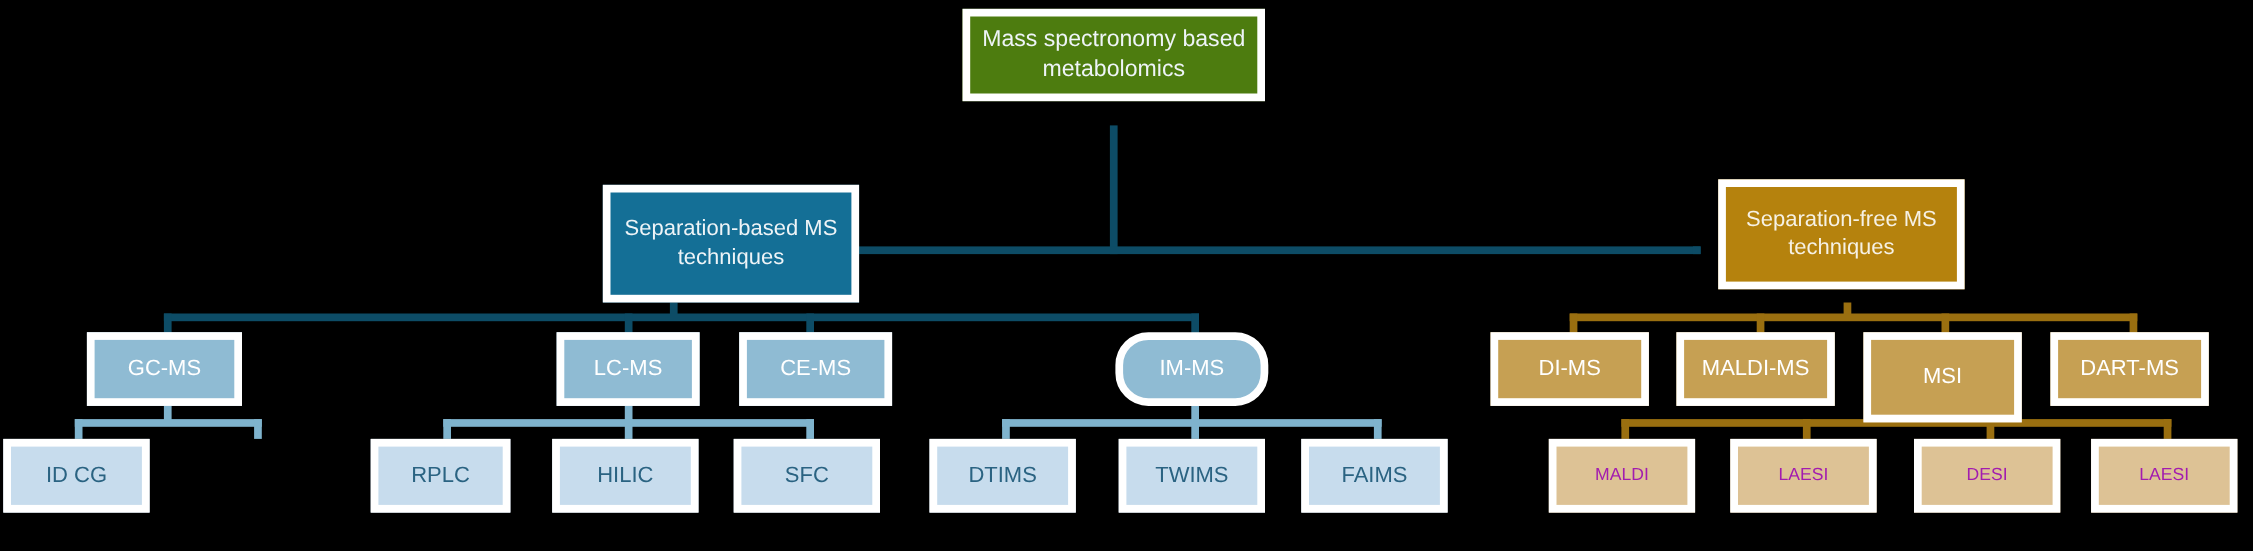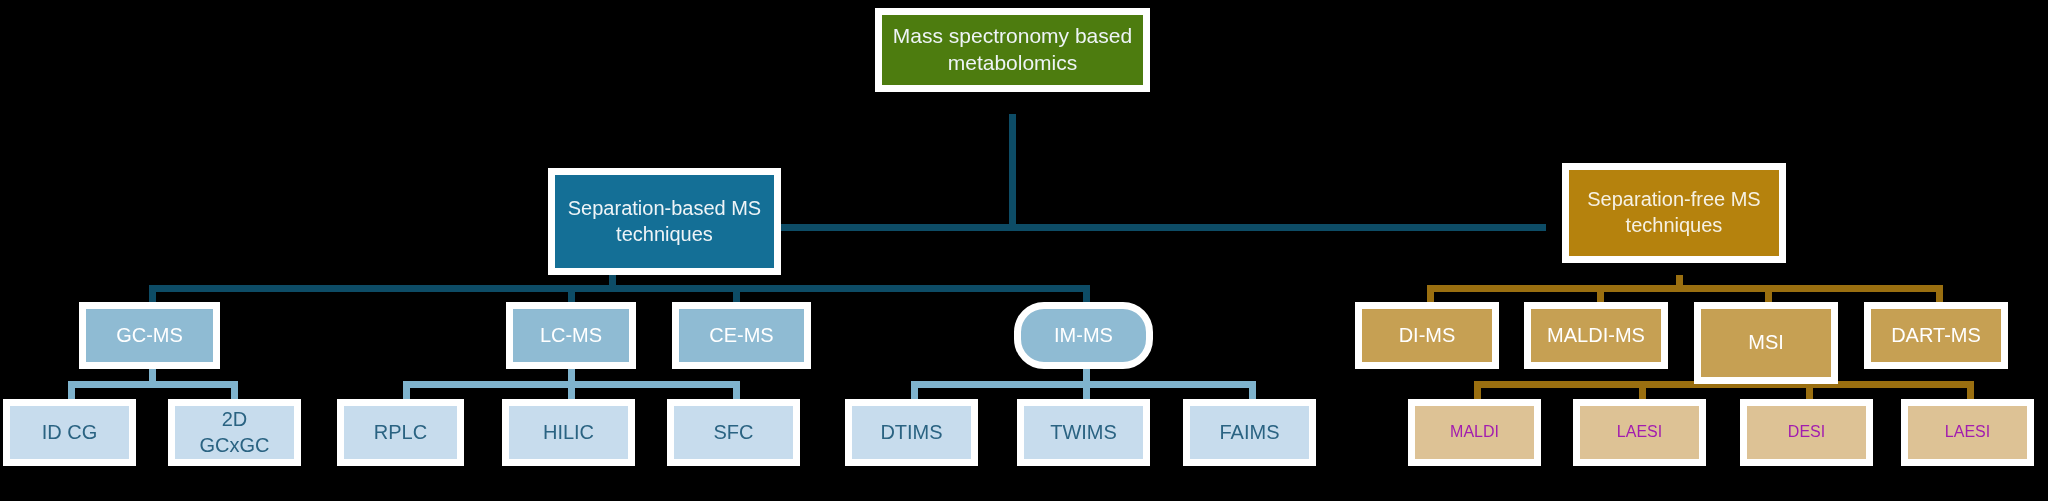--- a/index.html
+++ b/index.html
@@ -144,22 +144,20 @@
   <div class="node n-l3gold" style="left:1355px; top:302px; width:144px; height:67px;">DI-MS</div>
 
   <div class="node n-l3gold" style="left:1524px; top:302px; width:144px; height:67px;">MALDI-MS</div>
 
   <div class="node n-l3gold" style="left:1694px; top:302px; width:144px; height:82px;">MSI</div>
 
   <div class="node n-l3gold" style="left:1864px; top:302px; width:144px; height:67px;">DART-MS</div>
 
   <div class="node n-l4blue" style="left:3px; top:399px; width:133px; height:67px;">ID CG</div>
 
-  <div class="node n-l4blue" style="left:168px; top:399px; width:133px; height:67px;">2D
-GCxGC</div>
 
   <div class="node n-l4blue" style="left:337px; top:399px; width:127px; height:67px;">RPLC</div>
 
   <div class="node n-l4blue" style="left:502px; top:399px; width:133px; height:67px;">HILIC</div>
 
   <div class="node n-l4blue" style="left:667px; top:399px; width:133px; height:67px;">SFC</div>
 
   <div class="node n-l4blue" style="left:845px; top:399px; width:133px; height:67px;">DTIMS</div>
 
   <div class="node n-l4blue" style="left:1017px; top:399px; width:133px; height:67px;">TWIMS</div>

